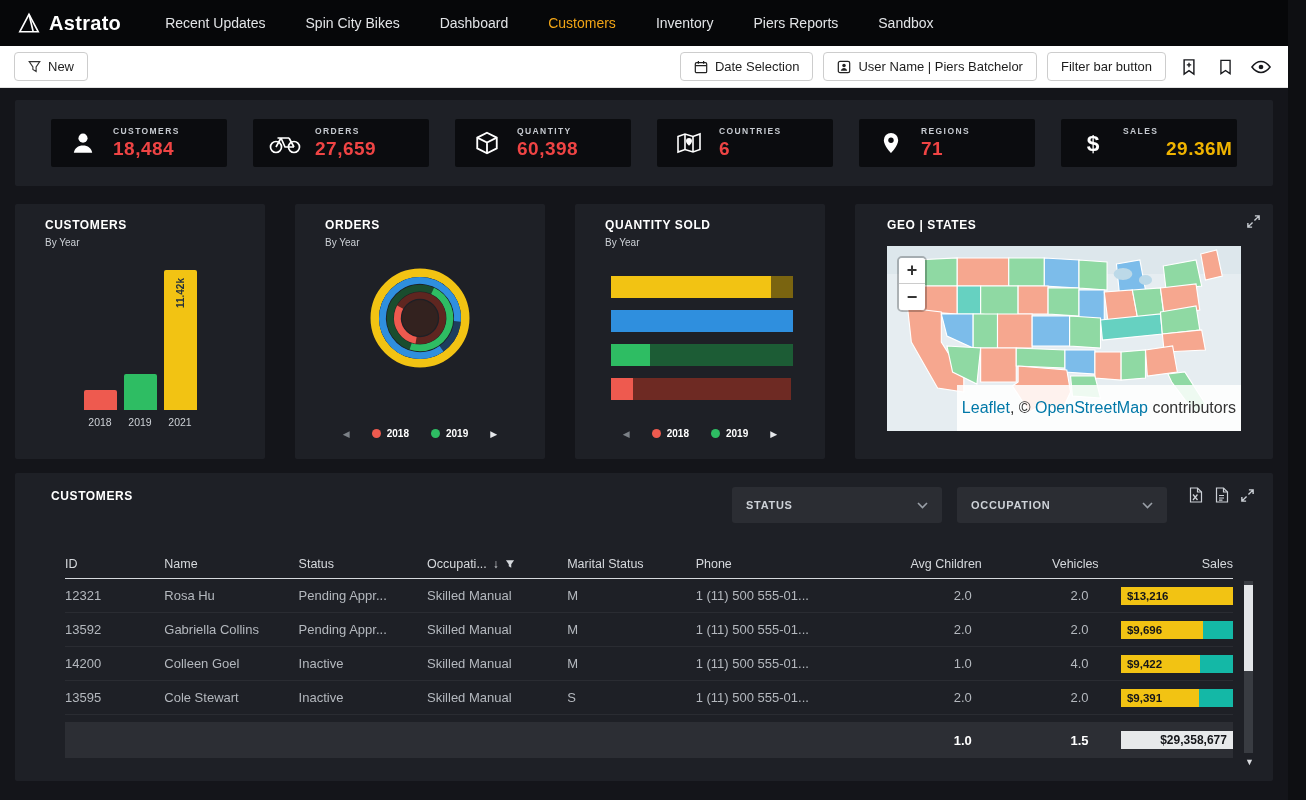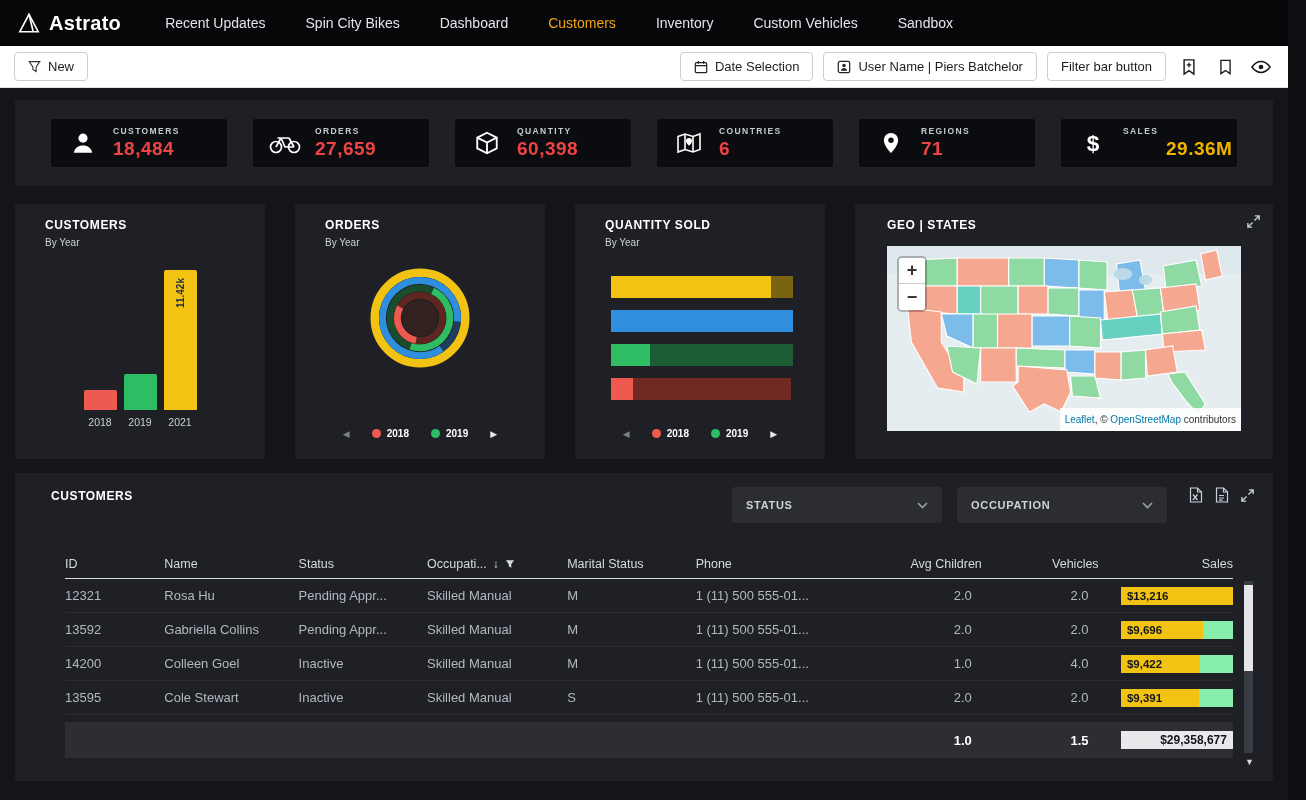--- a/index.html
+++ b/index.html
@@ -55,39 +55,39 @@
   .hbar{height:22px;display:flex;width:100%;}
   .seg{height:100%;}
 
   
   .panel-expand{position:absolute;top:10px;right:12px;cursor:pointer;}
   .map{margin:14px 16px 0 16px;height:185px;position:relative;background:#e8eef1;overflow:hidden;}
   .map svg.mapsvg{position:absolute;inset:0;}
   .zoom{position:absolute;top:10px;left:10px;border:2px solid rgba(0,0,0,.25);border-radius:5px;overflow:hidden;z-index:3;}
   .zoom .zbtn{width:26px;height:26px;background:#fff;font-size:18px;font-weight:700;color:#333;display:flex;align-items:center;justify-content:center;cursor:pointer;}
   .zoom .zbtn:first-child{border-bottom:1px solid #ccc;}
-  .attribution{position:absolute;right:0;bottom:0;background:rgba(255,255,255,.85);font-size:10px;color:#333;padding:6px 5px;z-index:3;white-space:nowrap;}
+  .attribution{position:absolute;right:0;bottom:0;background:rgba(255,255,255,.85);font-size:16px;color:#333;padding:14px 5px;z-index:3;white-space:nowrap;}
   .attribution .link{color:#0078a8;cursor:pointer;}
 
   
   .table-panel{background:#1e2026;border-radius:2px;padding:16px 20px;height:308px;position:relative;}
   .table-panel .panel-title{margin-left:16px;}
   .table-controls{position:absolute;top:14px;right:106px;display:flex;gap:15px;}
   .select{width:210px;height:36px;background:#2b2d33;border-radius:3px;display:flex;align-items:center;justify-content:space-between;padding:0 14px;font-size:11px;font-weight:700;letter-spacing:.7px;color:#ced2d8;cursor:pointer;}
   .table-icons{position:absolute;top:14px;right:18px;display:flex;gap:11px;align-items:center;}
 
   .table{--cols:8.5% 11.5% 11% 12% 11% 13.5% 11% 10% 11.5%;margin-top:46px;position:relative;padding-left:30px;padding-right:20px;}
   .thead{display:grid;grid-template-columns:var(--cols);height:30px;align-items:center;border-bottom:1px solid #d6d9dd;color:#d6d9dd;font-size:12.5px;}
   .hcell{display:flex;align-items:center;gap:6px;}
   .hcell.num,.cell.num{justify-content:flex-end;text-align:right;}
   .sort-ic{font-size:12px;color:#d6d9dd;cursor:pointer;}
   .trow{display:grid;grid-template-columns:var(--cols);height:34px;align-items:center;border-bottom:1px solid #2a2c32;color:#b4b8be;font-size:13px;cursor:pointer;}
   .cell{overflow:hidden;text-overflow:ellipsis;white-space:nowrap;padding-right:10px;display:flex;align-items:center;}
   .cell-sales{display:flex;justify-content:flex-end;padding-right:0;}
-  .gauge{width:112px;height:18px;background:#86efac;position:relative;flex:none;}
+  .gauge{width:112px;height:18px;background:#14b8a6;position:relative;flex:none;}
   .gfill{position:absolute;left:0;top:0;bottom:0;background:#f2c313;}
   .gtext{position:absolute;left:6px;top:50%;transform:translateY(-50%);font-size:11.5px;font-weight:700;color:#15161a;z-index:2;}
   .clip-row{height:6px;border-bottom:none;}
   .total-row{display:grid;grid-template-columns:var(--cols);height:36px;align-items:center;background:#2c2e34;color:#fff;font-size:13px;font-weight:700;margin-top:1px;}
   .gauge.total{background:#e7e9eb;}
   .gauge.total .gtext{left:auto;right:6px;font-size:12px;}
 
   .vscroll{position:absolute;right:0;top:32px;width:9px;height:172px;background:#393c42;}
   .vthumb{position:absolute;top:4px;left:0;right:0;height:86px;background:#e3e5e8;cursor:pointer;}
   .scroll-down{position:absolute;right:-1px;top:208px;color:#d8dade;font-size:9px;cursor:pointer;}
@@ -110,21 +110,21 @@
         <span class="nav-item">Recent Updates</span>
 
         <span class="nav-item">Spin City Bikes</span>
 
         <span class="nav-item">Dashboard</span>
 
         <span class="nav-item active">Customers</span>
 
         <span class="nav-item">Inventory</span>
 
-        <span class="nav-item">Custom Vehicles</span>
+        <span class="nav-item">Piers Reports</span>
 
         <span class="nav-item">Sandbox</span>
 
     </div>
   </div>
 
   <div class="filterbar">
     <div class="fb-left">
       <button class="btn">
         <svg width="13" height="13" viewBox="0 0 16 16">

